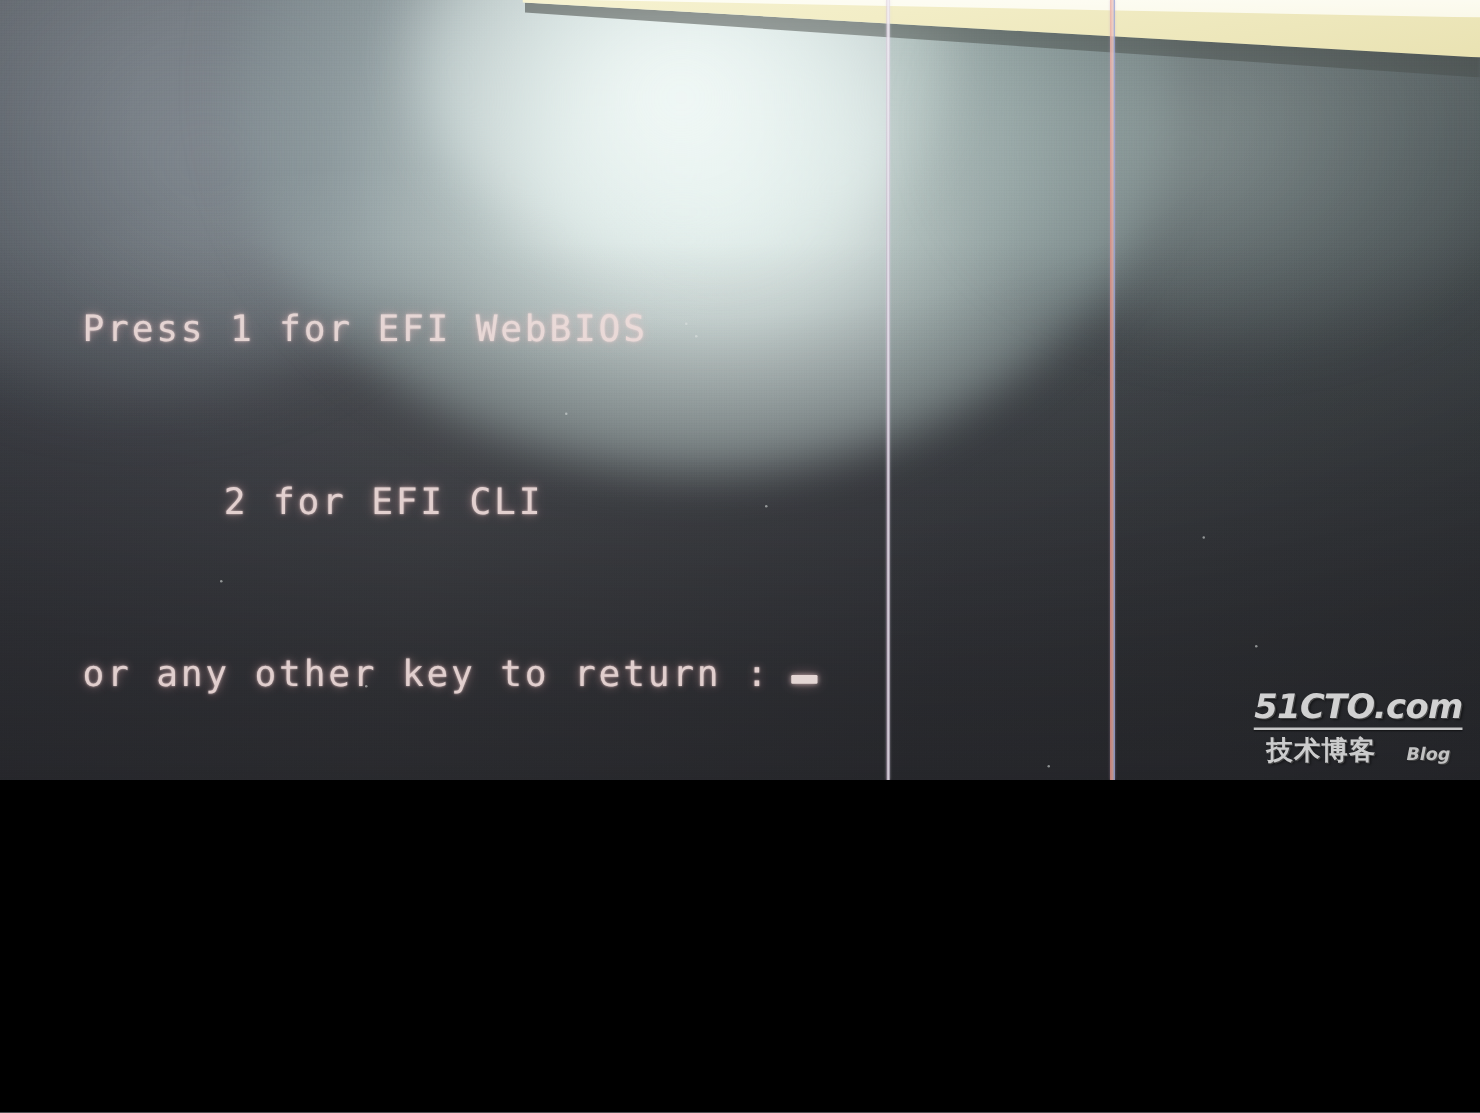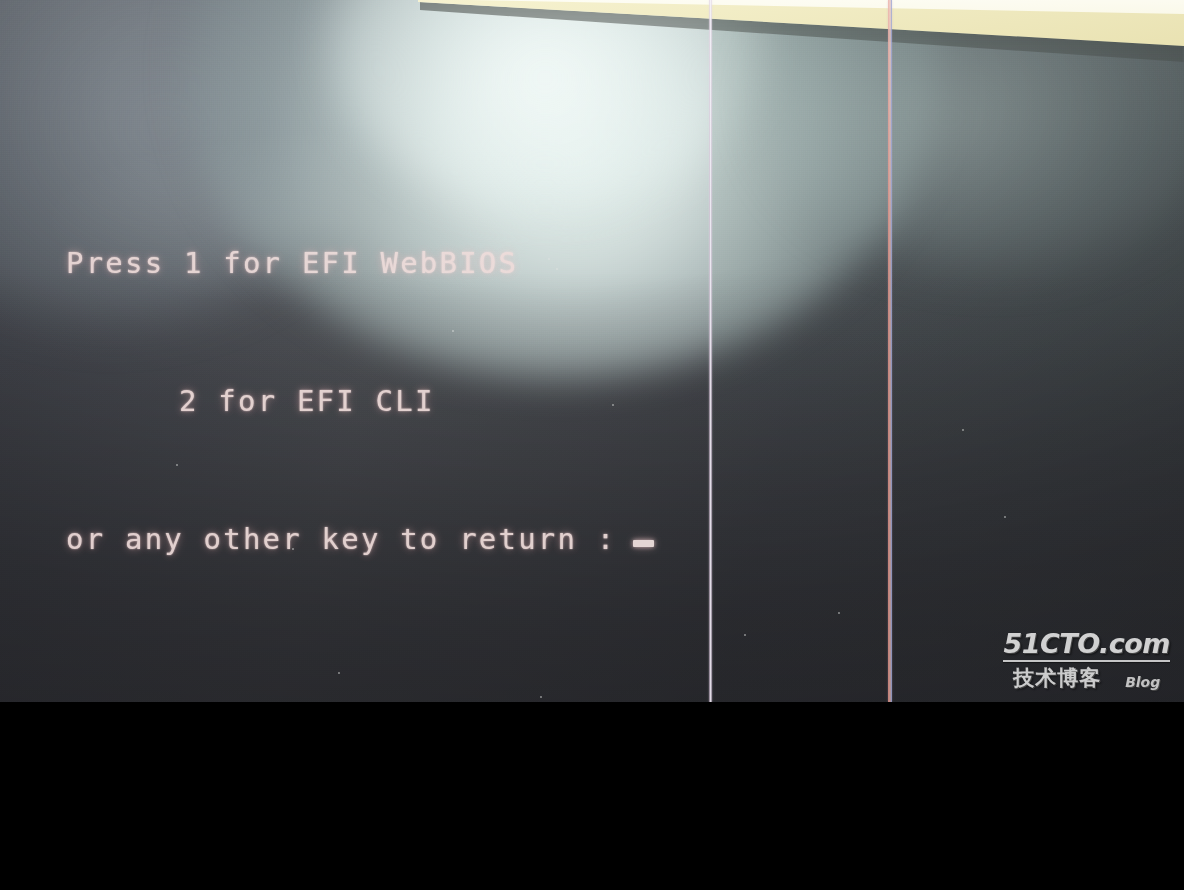--- a/index.html
+++ b/index.html
@@ -4,21 +4,21 @@
 <title>EFI Boot Prompt Photo</title>
 <style>
   html, body {
     margin: 0;
     padding: 0;
     background: #000;
   }
   #stage {
     position: relative;
     width: 1184px;
-    height: 702px;
+    height: 624px;
     overflow: hidden;
     background: #3a3d44;
     font-family: "DejaVu Sans Mono", "Liberation Mono", monospace;
   }
 
   
   .panel-base {
     position: absolute;
     inset: 0;
     background:

